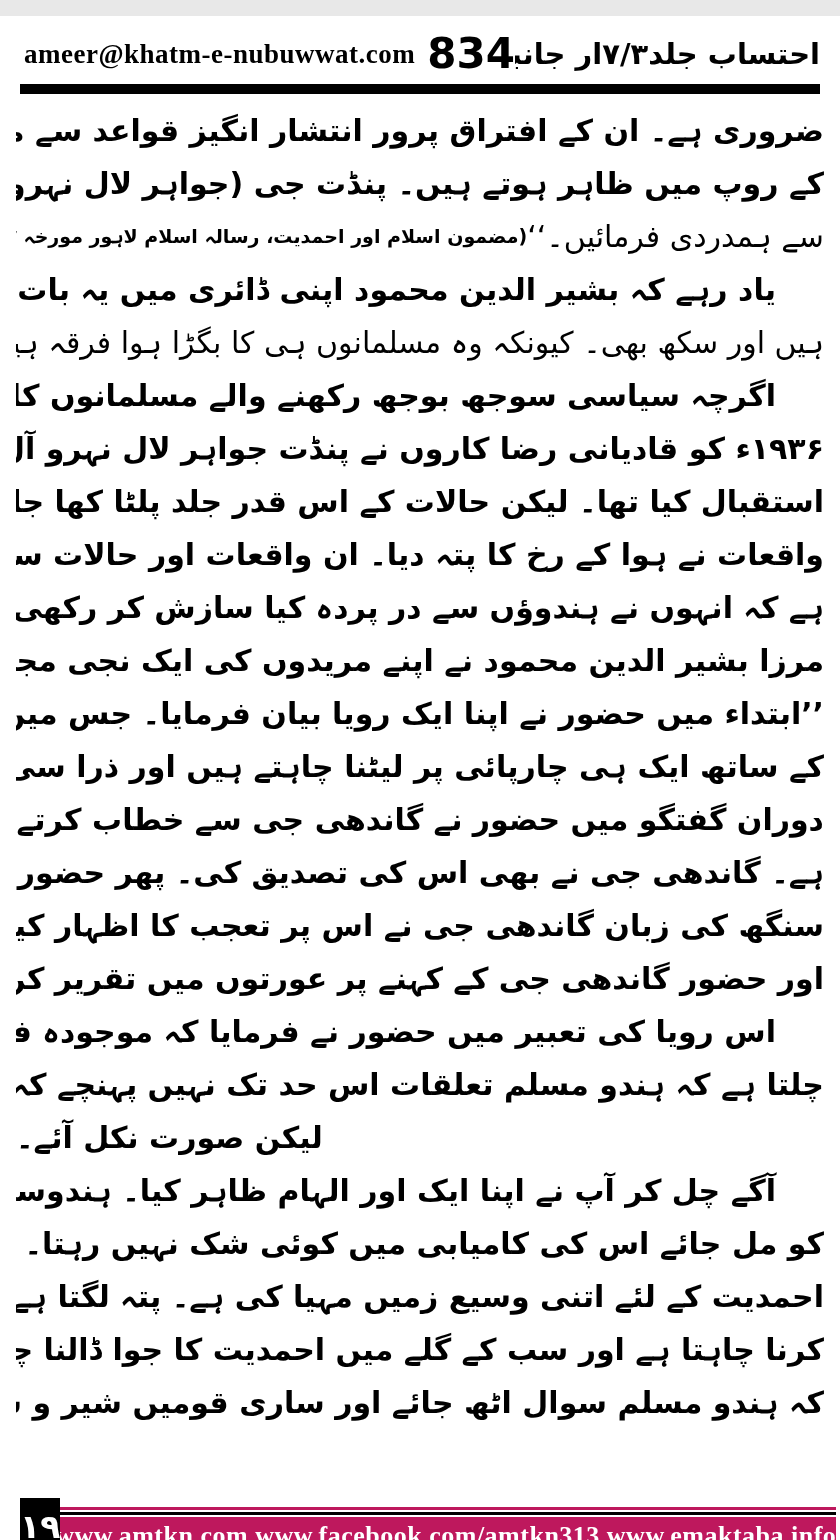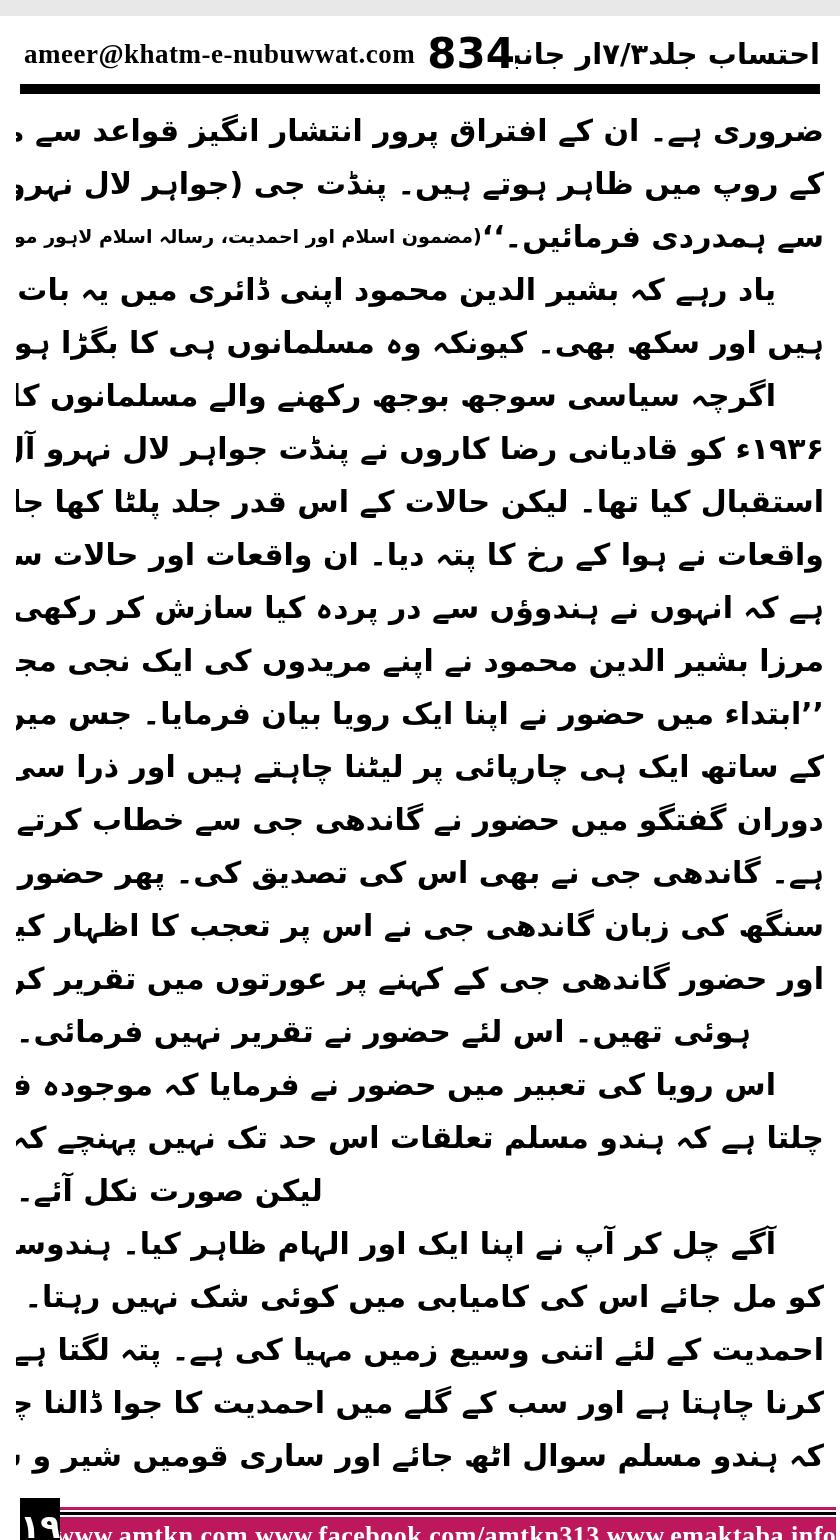--- a/index.html
+++ b/index.html
@@ -63,21 +63,21 @@
     text-align:left;
     text-align-last:left;
   }
   .line.cite-line{
     display:flex;
     justify-content:space-between;
     align-items:center;
     text-align-last:auto;
   }
   .line.cite-line .main{
-    font-size:30px;font-weight:bold;white-space:nowrap;
+    font-size:30px;font-weight:normal;white-space:nowrap;
   }
   .line.cite-line .cite{
     font-size:19px;font-weight:bold;white-space:nowrap;
   }
   
   .footer{
     position:absolute;
     left:0;right:9px;bottom:2px;
     height:58px;
     display:flex;
@@ -143,21 +143,20 @@
     <div class="line">استقبال کیا تھا۔ لیکن حالات کے اس قدر جلد پلٹا کھا جانے کی امید بہت کم تھی۔ تاہم بعد کے</div>
     <div class="line">واقعات نے ہوا کے رخ کا پتہ دیا۔ ان واقعات اور حالات سے قادیانیوں کے عزائم کا پتہ چلتا</div>
     <div class="line">ہے کہ انہوں نے ہندوؤں سے در پردہ کیا سازش کر رکھی تھی۔ چنانچہ تقسیم ملک سے پہلے ہی</div>
     <div class="line">مرزا بشیر الدین محمود نے اپنے مریدوں کی ایک نجی مجلس میں اپنا ایک الہام بیان کرتے ہوئے کہا:</div>
     <div class="line">’’ابتداء میں حضور نے اپنا ایک رویا بیان فرمایا۔ جس میں ذکر تھا کہ گاندھی جی آئے ہیں اور حضور</div>
     <div class="line">کے ساتھ ایک ہی چارپائی پر لیٹنا چاہتے ہیں اور ذرا سی دیر لیٹ کر اٹھ بیٹھے اور گفتگو شروع کر دی۔</div>
     <div class="line">دوران گفتگو میں حضور نے گاندھی جی سے خطاب کرتے ہوئے فرمایا کہ سب سے اچھی زبان اردو</div>
     <div class="line">ہے۔ گاندھی جی نے بھی اس کی تصدیق کی۔ پھر حضور نے فرمایا دوسرے نمبر پر پنجابی ہے۔ تارا</div>
     <div class="line">سنگھ کی زبان گاندھی جی نے اس پر تعجب کا اظہار کیا اور مان گئے اس کے بعد رویا میں نظارا بدل گیا</div>
     <div class="line">اور حضور گاندھی جی کے کہنے پر عورتوں میں تقریر کرنے تشریف لے گئے۔ مگر وہ بہت تھوڑی آئی</div>
-    <div class="line flush-left">ہوئی تھیں۔ اس لئے حضور نے تقریر نہیں فرمائی۔</div>
     <div class="line indent">اس رویا کی تعبیر میں حضور نے فرمایا کہ موجودہ فسادات کے متعلق ہے اور اس سے پتہ</div>
     <div class="line">چلتا ہے کہ ہندو مسلم تعلقات اس حد تک نہیں پہنچے کہ صلح نہ ہو سکتی ہو۔ ہمیں کوشش کرنی چاہئے کہ جلد</div>
     <div class="line flush-left">لیکن صورت نکل آئے۔</div>
     <div class="line indent">آگے چل کر آپ نے اپنا ایک اور الہام ظاہر کیا۔ ہندوستان جیسی مضبوط زمیں جس قوم</div>
     <div class="line">کو مل جائے اس کی کامیابی میں کوئی شک نہیں رہتا۔ اللہ تعالیٰ کی اس میں مشیت ہے کہ اس نے</div>
     <div class="line">احمدیت کے لئے اتنی وسیع زمیں مہیا کی ہے۔ پتہ لگتا ہے کہ وہ سارے ہندوستان کو ایک اسٹیج پر جمع</div>
     <div class="line">کرنا چاہتا ہے اور سب کے گلے میں احمدیت کا جوا ڈالنا چاہتا ہے۔ اس کی ہمیں کوشش کرنی چاہئے</div>
     <div class="line">کہ ہندو مسلم سوال اٹھ جائے اور ساری قومیں شیر و شکر ہو کر رہیں۔ تا ملک کے حصے بخرے نہ</div>
   </div>
 

